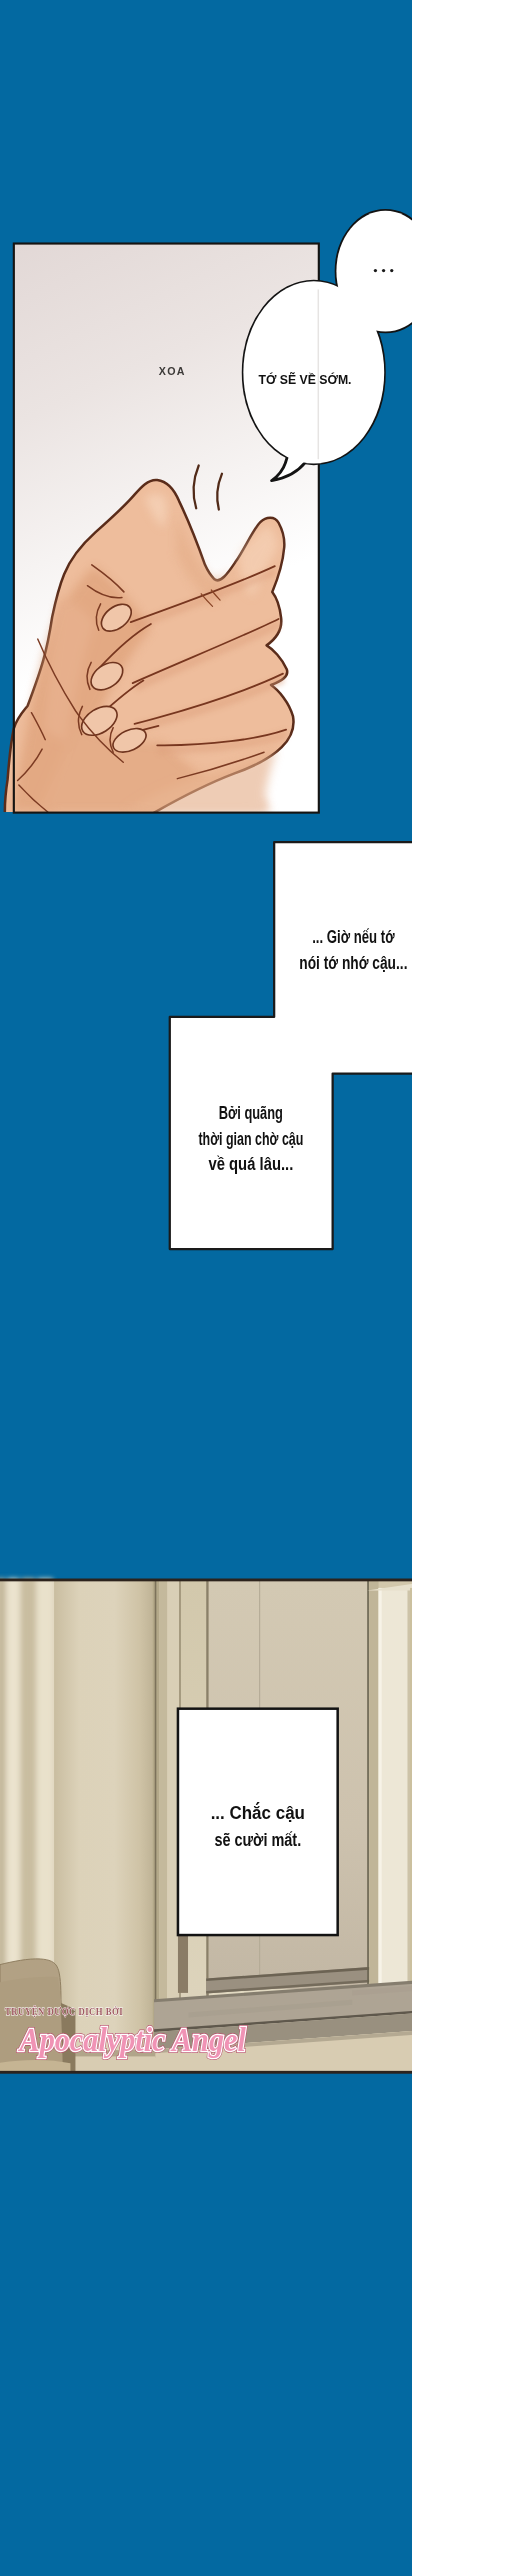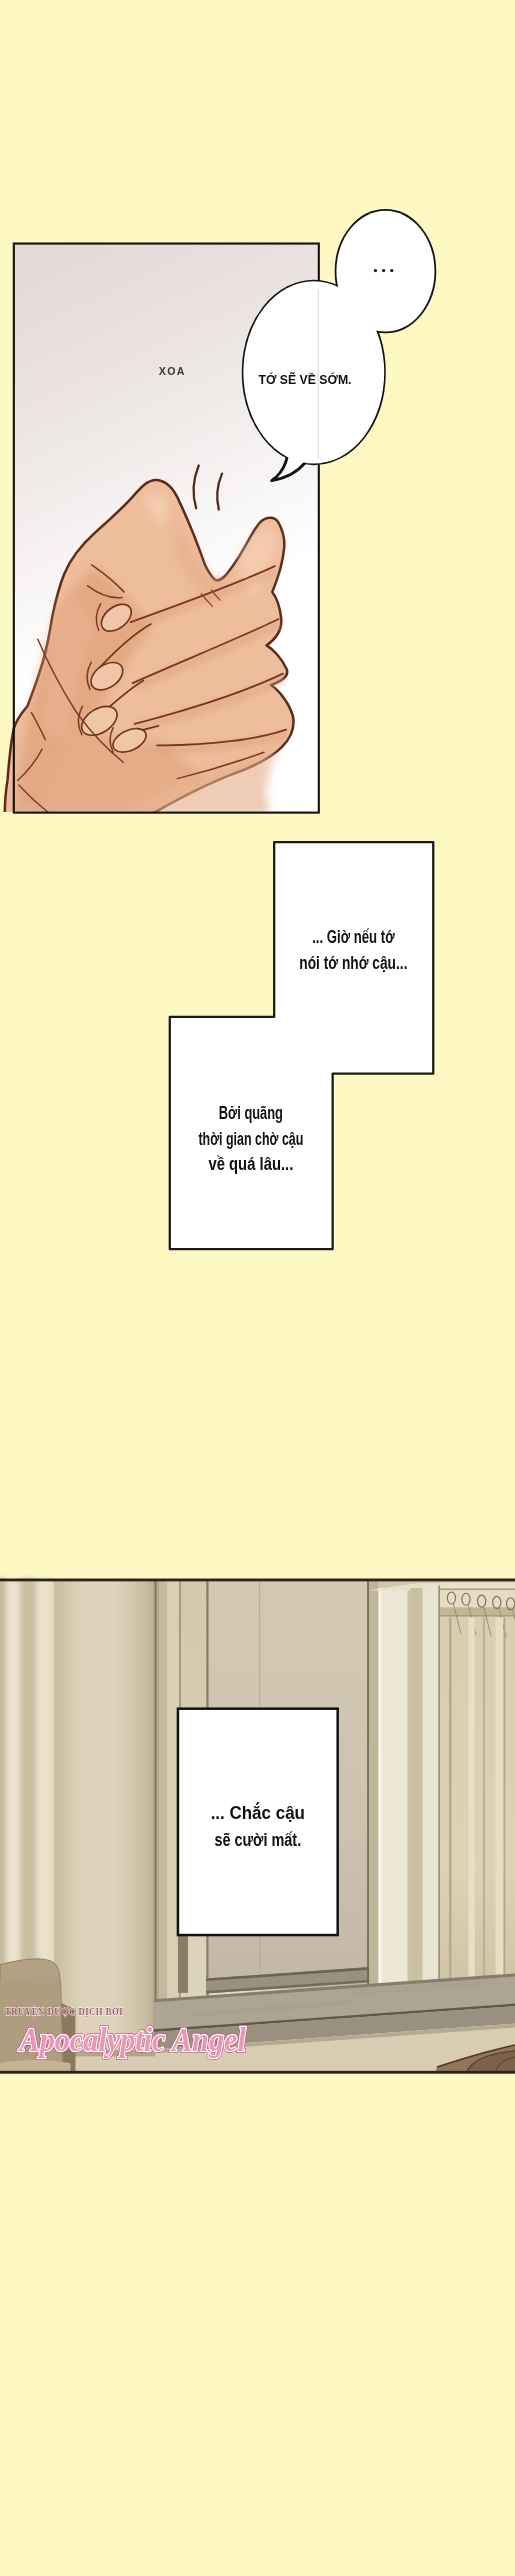--- a/index.html
+++ b/index.html
@@ -1,16 +1,16 @@
 <!DOCTYPE html>
 <html style="font-size:10px"><head>
 <meta charset="utf-8">
 <style>
 html,body{margin:0;padding:0;background:#ffffff;}
-#page{position:relative;width:515px;height:2576px;background:#fef9c3;overflow:hidden;font-family:"Liberation Sans",sans-serif;text-decoration:underline;}
+#page{position:relative;width:412px;height:2576px;background:#0369a1;overflow:hidden;font-family:"Liberation Sans",sans-serif;text-decoration:underline;}
 svg{display:block;}
 </style>
 </head>
 <body>
 <div id="page">
 <svg width="515" height="2576" viewBox="0 0 819 4096">
 <defs>
 <linearGradient id="p1grad" x1="0" y1="0" x2="0.25" y2="1">
 <stop offset="0" stop-color="#e2d8d6"></stop>
 <stop offset="0.3" stop-color="#ebe4e2"></stop>

